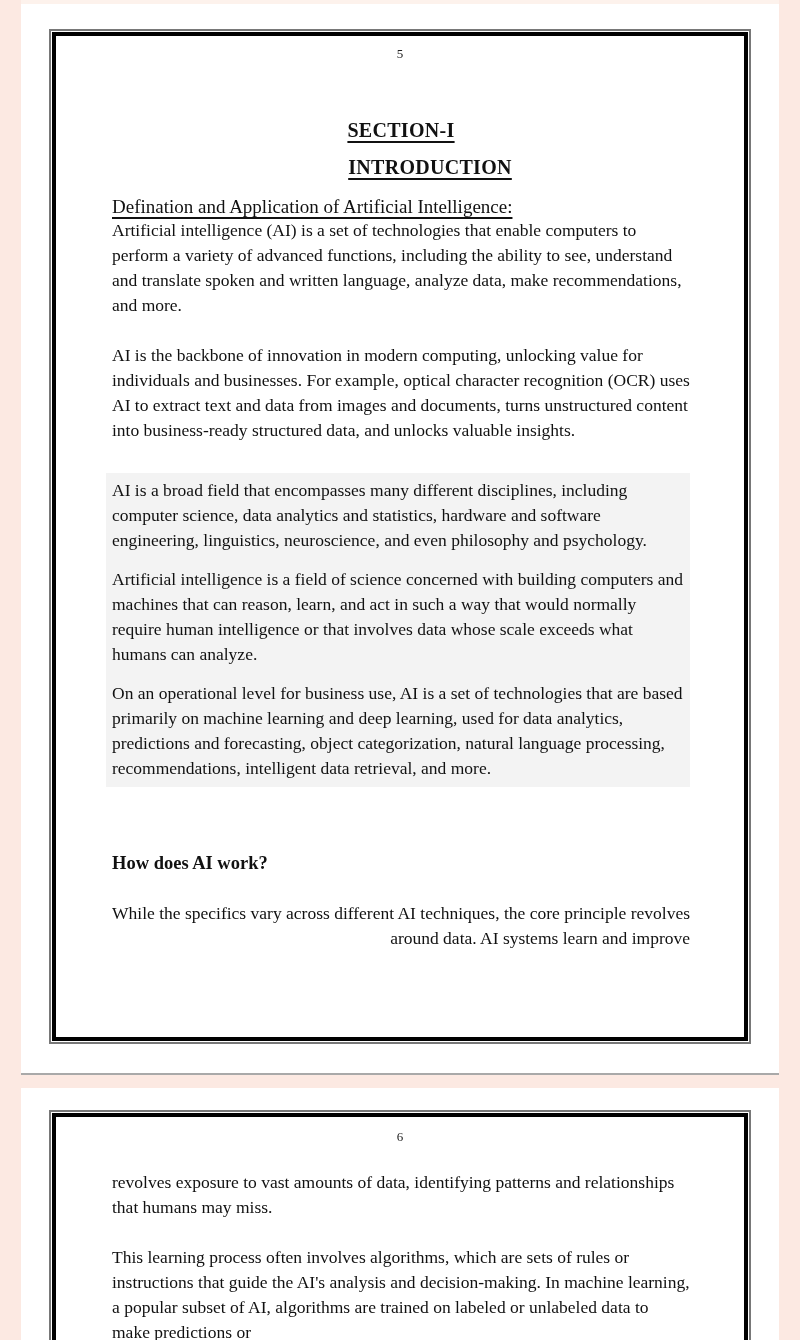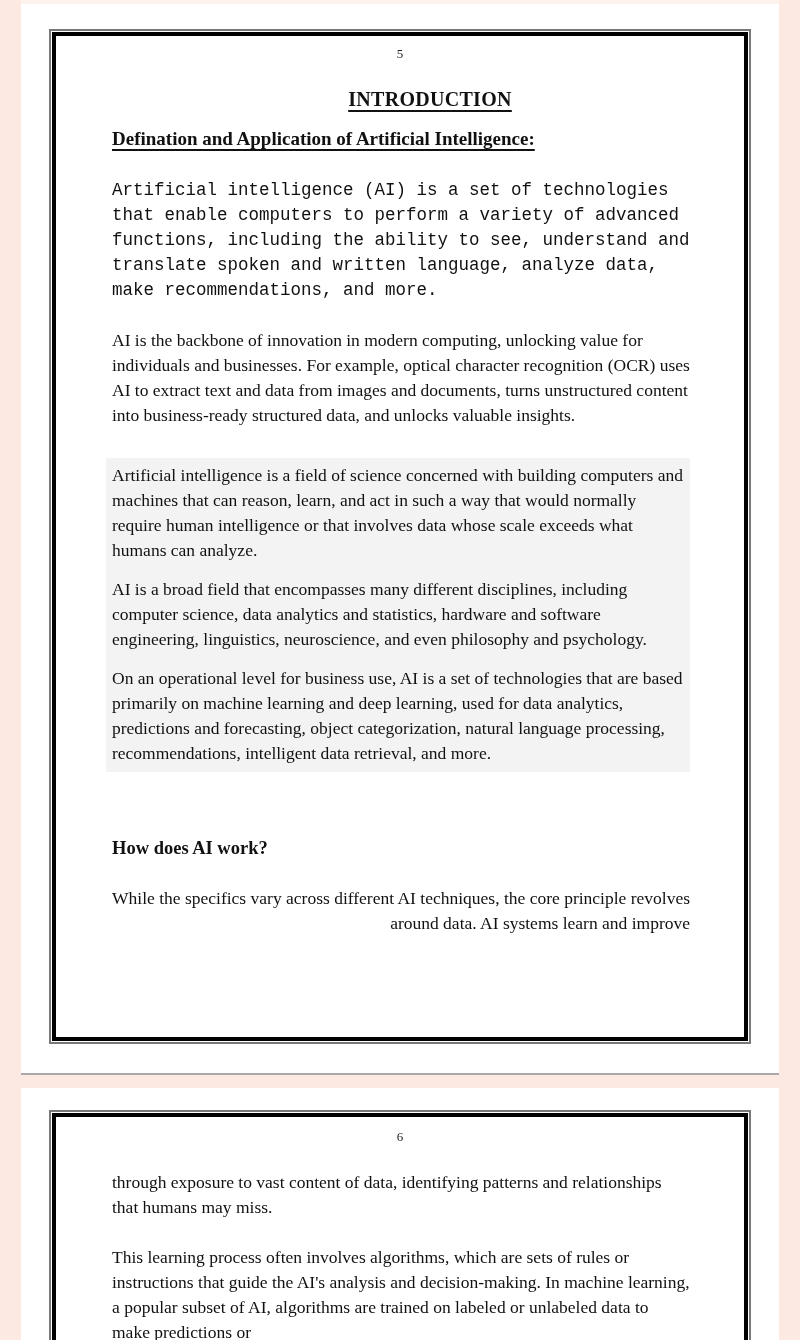--- a/index.html
+++ b/index.html
@@ -27,27 +27,27 @@
   .page1 .page-border { left:31px; right:31px; top:28px; bottom:32px; }
   .page2 .page-border { left:31px; right:31px; top:25px; height:1010px; }
 
   .page-num { margin-top:10px; text-align:center; font-size:13px; line-height:16px; color:#222; }
   .page2 .page-num { margin-top:12px; }
 
   .content { padding:0 54px 0 56px; }
 
   .h-center { text-align:center; font-size:20px; font-weight:bold; line-height:24px; letter-spacing:0.3px; }
   .section-h { margin-top:56px; }
-  .intro-h { margin-top:25px; padding-left:58px; }
+  .intro-h { margin-top:13px; padding-left:58px; }
   .ul { text-decoration:underline; text-decoration-thickness:2px; text-underline-offset:4px; }
 
-  .subhead { margin-top:16px; font-size:19px; font-weight:bold; line-height:23px; }
+  .subhead { margin-top:16px; font-size:19px; font-weight:normal; line-height:23px; }
 
   p.body { margin-top:25px; font-size:17.5px; line-height:25px; }
-  p.first { margin-top:28px;font-family:Liberation Mono, monospace; }
+  p.first { margin-top:0; }
 
   .highlight {
     margin-top:30px; margin-left:-6px;
     padding:5px 6px 6px 6px;
     background:#f3f3f3;
   }
   .highlight p.body { margin-top:14px; }
   .highlight p.body:first-child { margin-top:0; }
 
   .how-heading { margin-top:64px; font-size:18.5px; font-weight:bold; line-height:25px; }
@@ -63,46 +63,47 @@
 <body>
 
 <div>
 
   <div class="top-strip"></div>
 
   <div class="page-card page1">
     <div class="page-border">
       <div class="page-num">5</div>
       <div class="content">
+        <div class="h-center section-h"><span class="ul">SECTION-I</span></div>
         <div class="h-center intro-h"><span class="ul">INTRODUCTION</span></div>
         <div class="subhead"><span class="ul">Defination and Application of Artificial Intelligence:</span></div>
 
         <p class="body first">Artificial intelligence (AI) is a set of technologies that enable computers to perform a variety of advanced functions, including the ability to see, understand and translate spoken and written language, analyze data, make recommendations, and more.</p>
         <p class="body">AI is the backbone of innovation in modern computing, unlocking value for individuals and businesses. For example, optical character recognition (OCR) uses AI to extract text and data from images and documents, turns unstructured content into business-ready structured data, and unlocks valuable insights.</p>
 
         <div class="highlight">
+          <p class="body">AI is a broad field that encompasses many different disciplines, including computer science, data analytics and statistics, hardware and software engineering, linguistics, neuroscience, and even philosophy and psychology.</p>
           <p class="body">Artificial intelligence is a field of science concerned with building computers and machines that can reason, learn, and act in such a way that would normally require human intelligence or that involves data whose scale exceeds what humans can analyze.</p>
-          <p class="body">AI is a broad field that encompasses many different disciplines, including computer science, data analytics and statistics, hardware and software engineering, linguistics, neuroscience, and even philosophy and psychology.</p>
           <p class="body">On an operational level for business use, AI is a set of technologies that are based primarily on machine learning and deep learning, used for data analytics, predictions and forecasting, object categorization, natural language processing, recommendations, intelligent data retrieval, and more.</p>
         </div>
 
         <div class="how-heading">How does AI work?</div>
         <p class="body how-p">While the specifics vary across different AI techniques, the core principle revolves around data. AI systems learn and improve</p>
       </div>
     </div>
   </div>
 
   <div>
     <div class="divider-line"></div>
     <div class="divider-gap"></div>
   </div>
 
   <div class="page-card page2">
     <div class="page-border">
       <div class="page-num">6</div>
       <div class="content">
-        <p class="body p2-first">through exposure to vast content of data, identifying patterns and relationships that humans may miss.</p>
+        <p class="body p2-first">revolves exposure to vast amounts of data, identifying patterns and relationships that humans may miss.</p>
         <p class="body p2-second">This learning process often involves algorithms, which are sets of rules or instructions that guide the AI's analysis and decision-making. In machine learning, a popular subset of AI, algorithms are trained on labeled or unlabeled data to make predictions or</p>
       </div>
     </div>
   </div>
 
 </div>
 
 </body></html>

